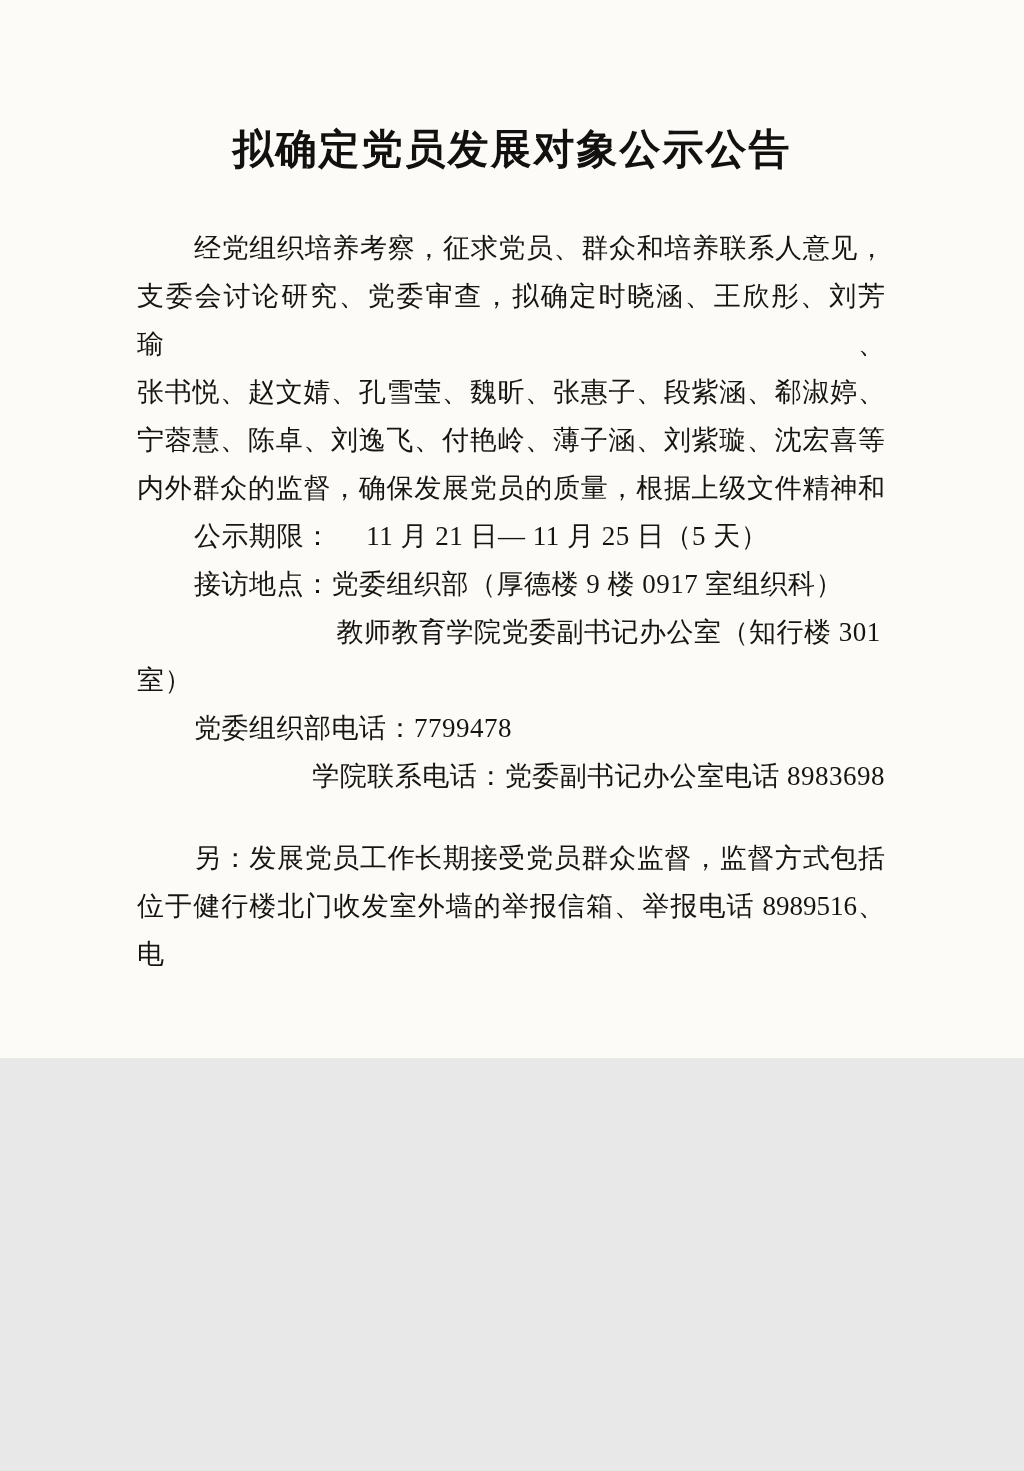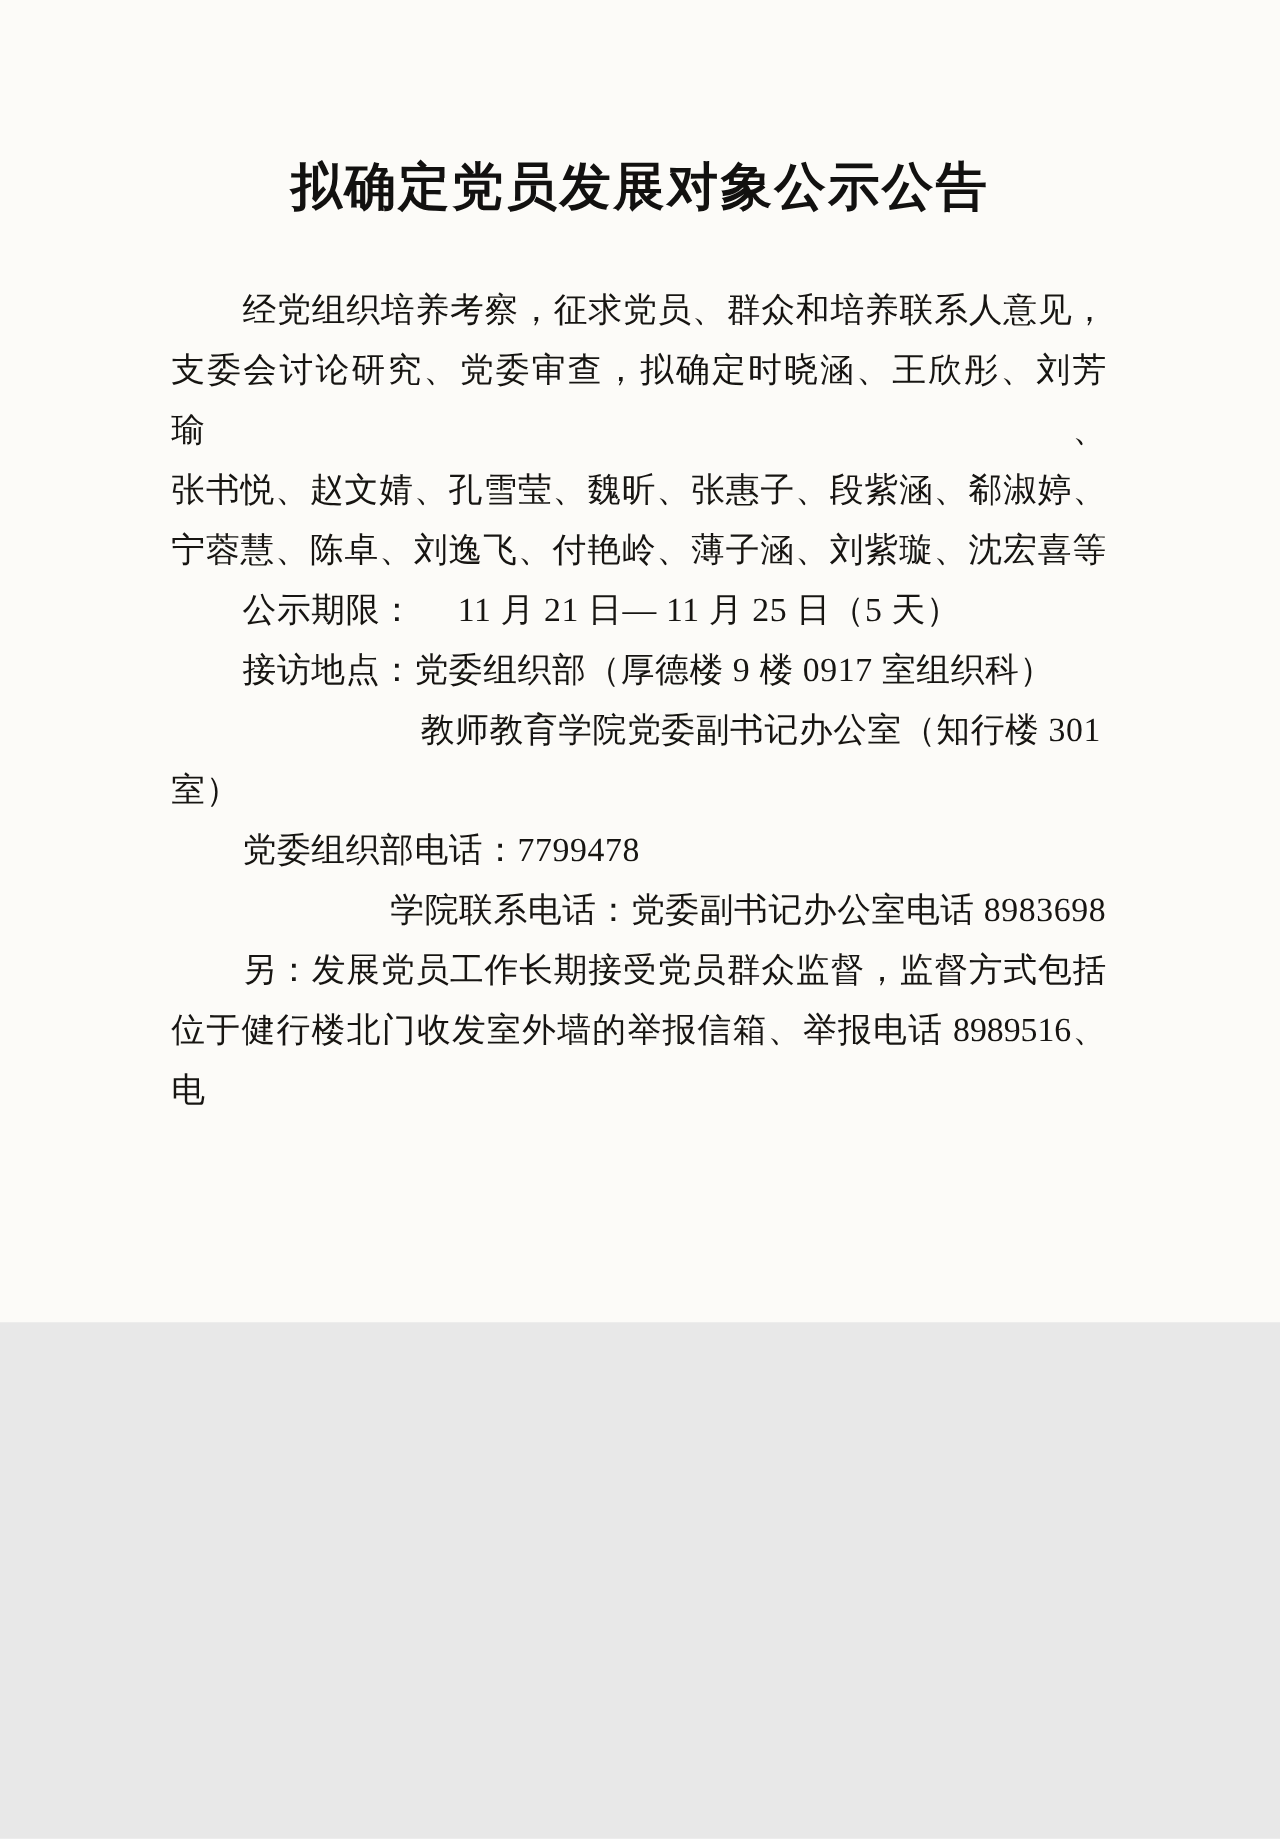--- a/index.html
+++ b/index.html
@@ -74,27 +74,28 @@
 
 <div class="page">
 
   <h1 class="doc-title">拟确定党员发展对象公示公告</h1>
 
   <div class="body-block" id="body-lines">
       <div class="line fill" style="padding-left: 57px;">经党组织培养考察，征求党员、群众和培养联系人意见，</div>
       <div class="line fill">支委会讨论研究、党委审查，拟确定时晓涵、王欣彤、刘芳瑜、</div>
       <div class="line fill">张书悦、赵文婧、孔雪莹、魏昕、张惠子、段紫涵、郗淑婷、</div>
       <div class="line fill">宁蓉慧、陈卓、刘逸飞、付艳岭、薄子涵、刘紫璇、沈宏喜等</div>
+      <div class="line fill">内外群众的监督，确保发展党员的质量，根据上级文件精神和</div>
       <div class="line" style="padding-left: 57px;">公示期限：　 11 月 21 日— 11 月 25 日（5 天）</div>
       <div class="line" style="padding-left: 57px;">接访地点：党委组织部（厚德楼 9 楼 0917 室组织科）</div>
       <div class="line" style="padding-left: 199.5px;">教师教育学院党委副书记办公室（知行楼 301</div>
       <div class="line">室）</div>
       <div class="line" style="padding-left: 57px;">党委组织部电话：7799478</div>
       <div class="line" style="padding-left: 57px; text-align: right;">学院联系电话：党委副书记办公室电话 8983698</div>
-      <div class="line fill" style="padding-left: 57px;">另：发展党员工作长期接受党员群众监督，监督方式包括</div>
+      <div class="line fill" style="padding-left: 57px; margin-top: 34px;">另：发展党员工作长期接受党员群众监督，监督方式包括</div>
       <div class="line fill">位于健行楼北门收发室外墙的举报信箱、举报电话 8989516、电</div>
     </div>
 
   <div class="sig-org">德州学院教师教育学院党委</div>
 
   <div class="sig-date">2024 年 11 月 21 日</div>
 
   <div class="seal">
     <svg width="232" height="232" viewBox="0 0 200 200">
       <circle id="seal-ring" cx="100" cy="100" r="91" fill="none" stroke-width="7.5" stroke="#cf362b"></circle>

